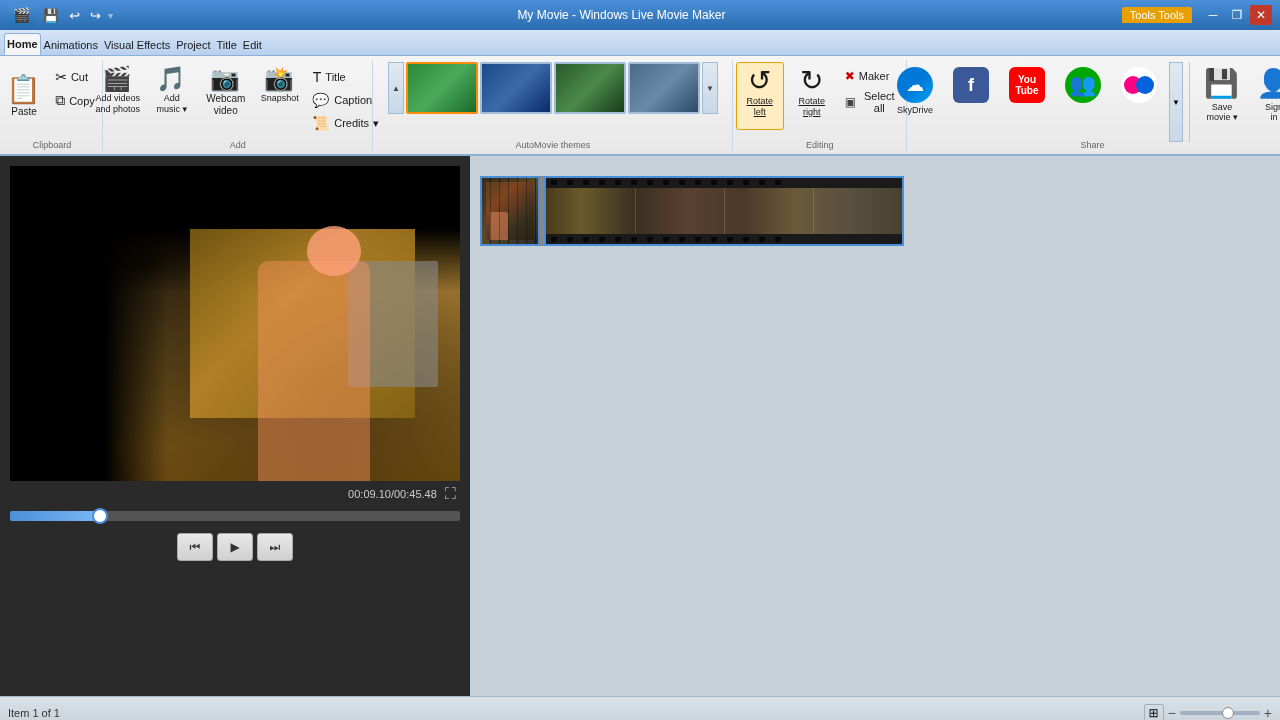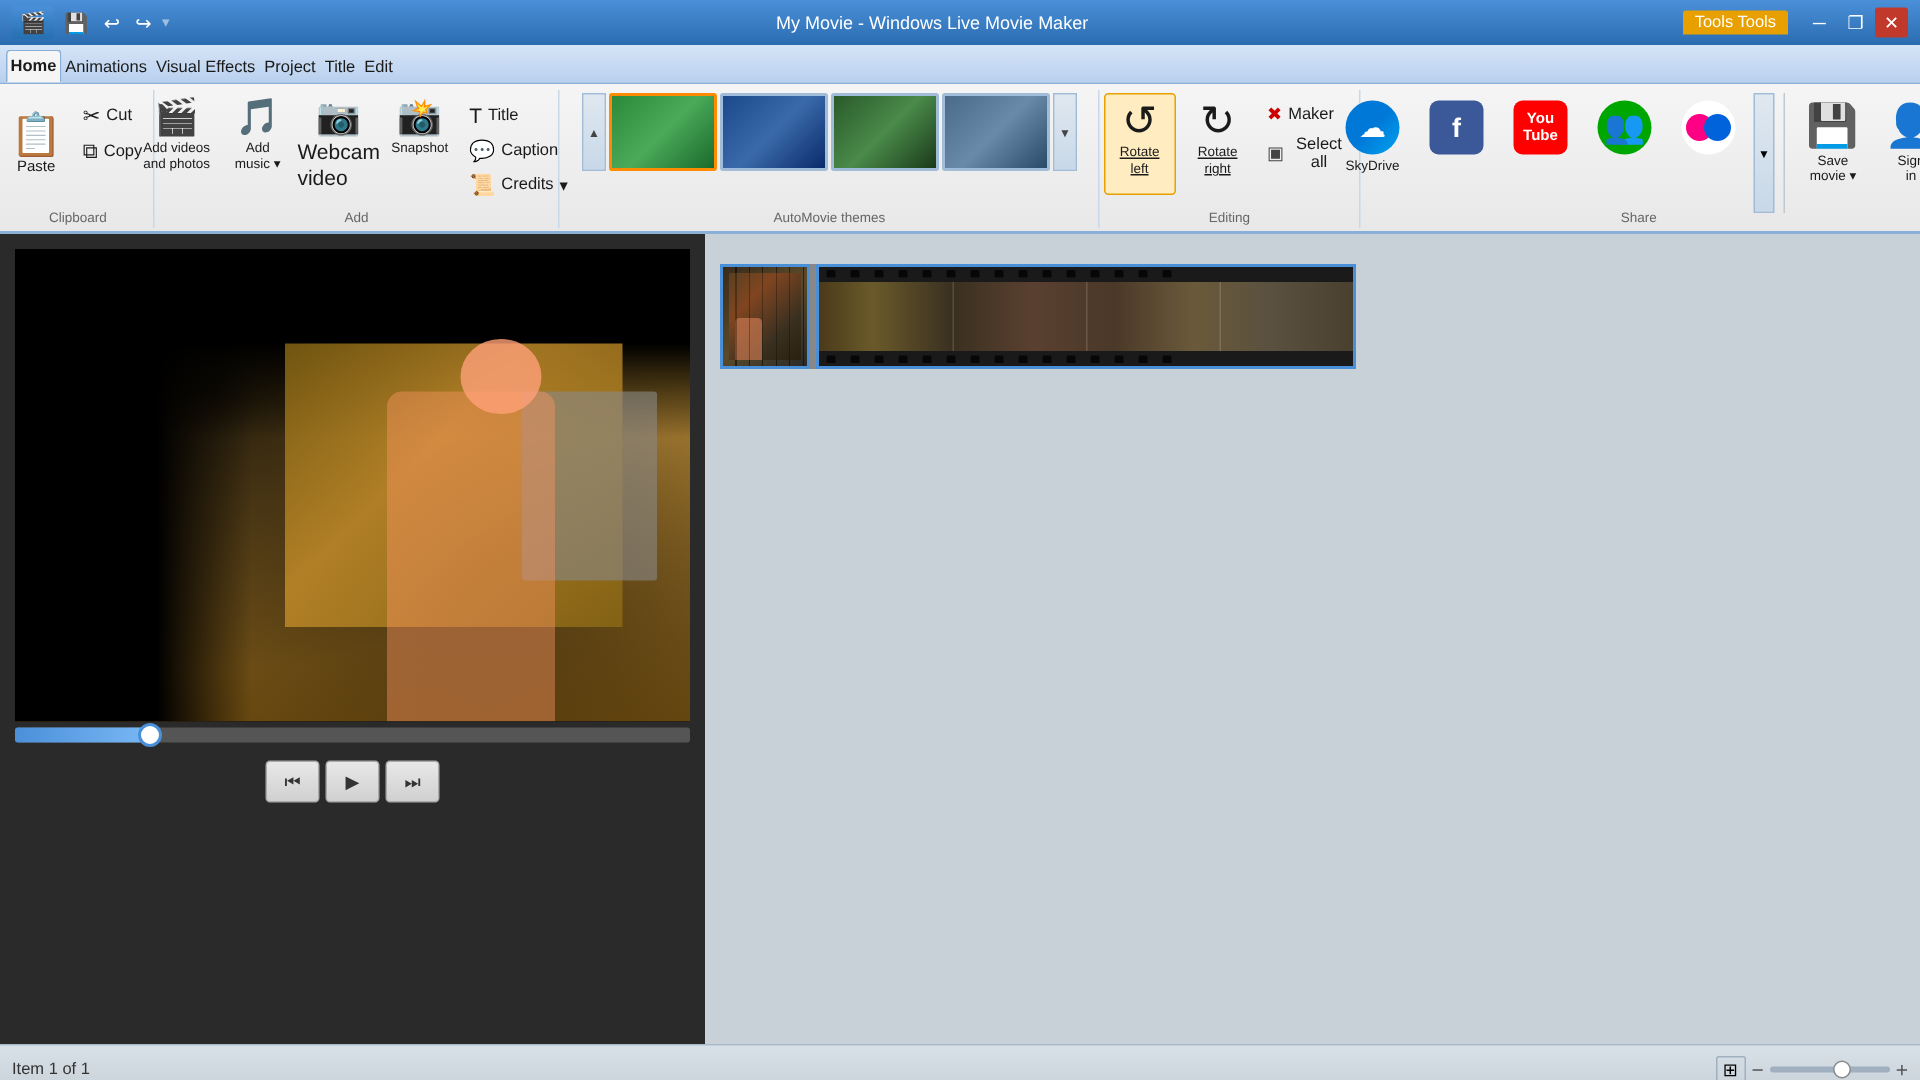--- a/index.html
+++ b/index.html
@@ -398,21 +398,21 @@
       <button class="add-btn">
         <span class="icon">🎬</span>
         <span class="label" style="font-size:9px;line-height:1.2;text-align:center;">Add videos<br>and photos</span>
       </button>
       <button class="add-btn">
         <span class="icon">🎵</span>
         <span class="label" style="font-size:9px;line-height:1.2;text-align:center;">Add<br>music ▾</span>
       </button>
       <button class="add-btn">
         <span class="icon">📷</span>
-        <span class="label" style="font-size:14px;line-height:1.2;text-align:left;">Webcam<br>video</span>
+        <span class="label" style="font-size:10px;line-height:1.2;text-align:center;">Webcam<br>video</span>
       </button>
       <button class="add-btn">
         <span class="icon">📸</span>
         <span class="label">Snapshot</span>
       </button>
       <div class="add-right-side" style="margin-top:4px;">
         <button class="add-right-btn">
           <span style="font-size:14px;">T</span>
           <span>Title</span>
         </button>
@@ -519,20 +519,24 @@
         <div class="black-overlay-top"></div>
 
         <div style="position:absolute;right:10%;top:20%;width:50%;height:60%;background:linear-gradient(135deg,#8B6914 0%,#c8902a 40%,#8B6914 100%);opacity:0.8;"></div>
         <div style="position:absolute;right:5%;top:30%;width:20%;height:40%;background:#888;opacity:0.6;border-radius:2px;"></div>
 
         <div style="position:absolute;right:20%;bottom:0%;width:25%;height:70%;background:rgba(255,150,100,0.7);border-radius:10px 10px 0 0;opacity:0.6;"></div>
         <div style="position:absolute;right:22%;bottom:65%;width:12%;height:16%;background:rgba(255,160,120,0.8);border-radius:50%;"></div>
       </div>
     </div>
 
+    <div id="video-time" style="color:#ccc;font-size:11px;text-align:right;margin:4px 0;padding-right:4px;display:flex;justify-content:flex-end;align-items:center;gap:8px;">
+      <span>00:09.10/00:45.48</span>
+      <span class="expand-icon" style="font-size:16px;color:#aaa;cursor:pointer;">⛶</span>
+    </div>
 
     <div id="progress-bar-container" style="width:450px;height:10px;background:#555;border-radius:2px;position:relative;margin:4px 0;cursor:pointer;">
       <div id="progress-bar-fill" style="height:100%;background:linear-gradient(to right,#4a90d9,#7ab8f5);border-radius:2px;width:20%;"></div>
       <div id="progress-handle" style="position:absolute;top:-3px;left:20%;width:16px;height:16px;background:white;border-radius:50%;border:2px solid #4a90d9;transform:translateX(-50%);cursor:pointer;"></div>
     </div>
 
     <div id="playback-controls" style="display:flex;justify-content:center;gap:4px;margin-top:8px;">
       <button class="playback-btn" style="width:36px;height:28px;background:linear-gradient(to bottom,#e8e8e8,#d0d0d0);border:1px solid #aaa;border-radius:3px;cursor:pointer;font-size:12px;display:flex;align-items:center;justify-content:center;">⏮</button>
       <button class="playback-btn" style="width:36px;height:28px;background:linear-gradient(to bottom,#e8e8e8,#d0d0d0);border:1px solid #aaa;border-radius:3px;cursor:pointer;font-size:12px;display:flex;align-items:center;justify-content:center;">▶</button>
       <button class="playback-btn" style="width:36px;height:28px;background:linear-gradient(to bottom,#e8e8e8,#d0d0d0);border:1px solid #aaa;border-radius:3px;cursor:pointer;font-size:12px;display:flex;align-items:center;justify-content:center;">⏭</button>

